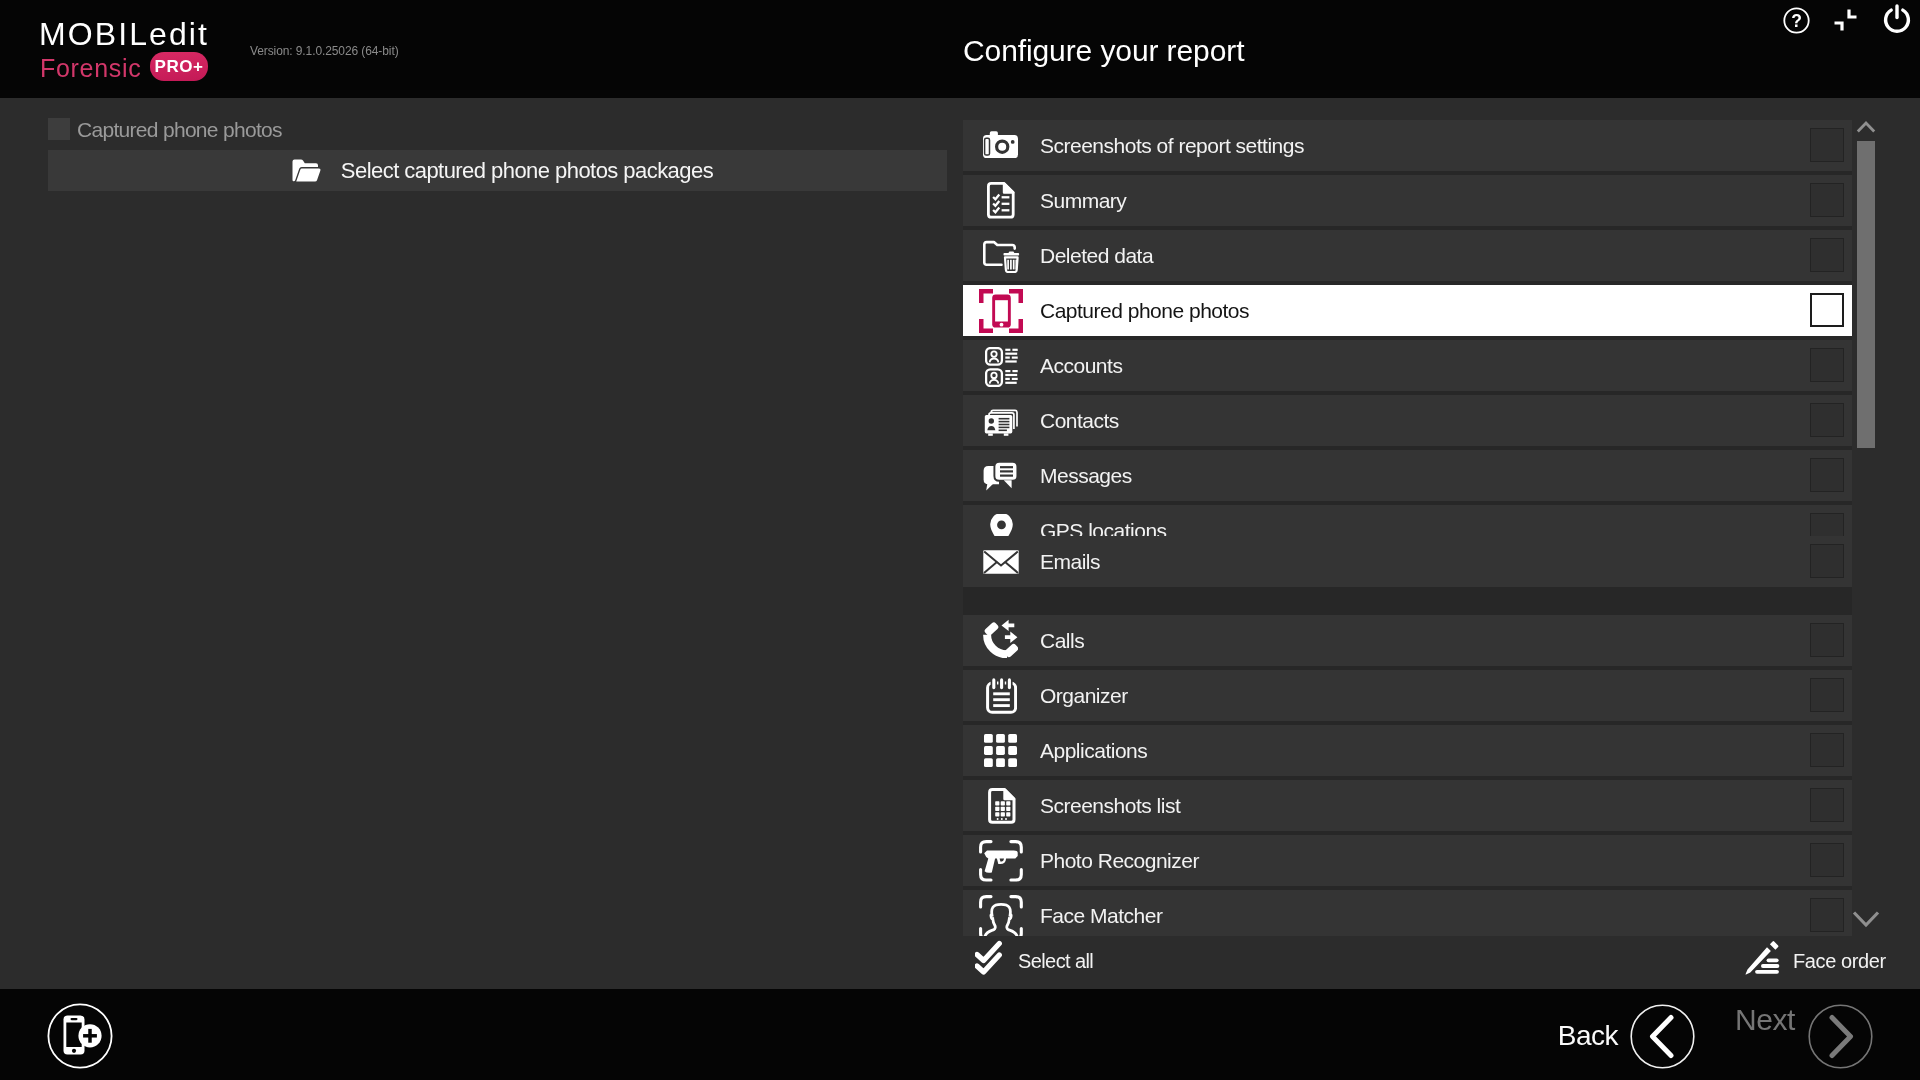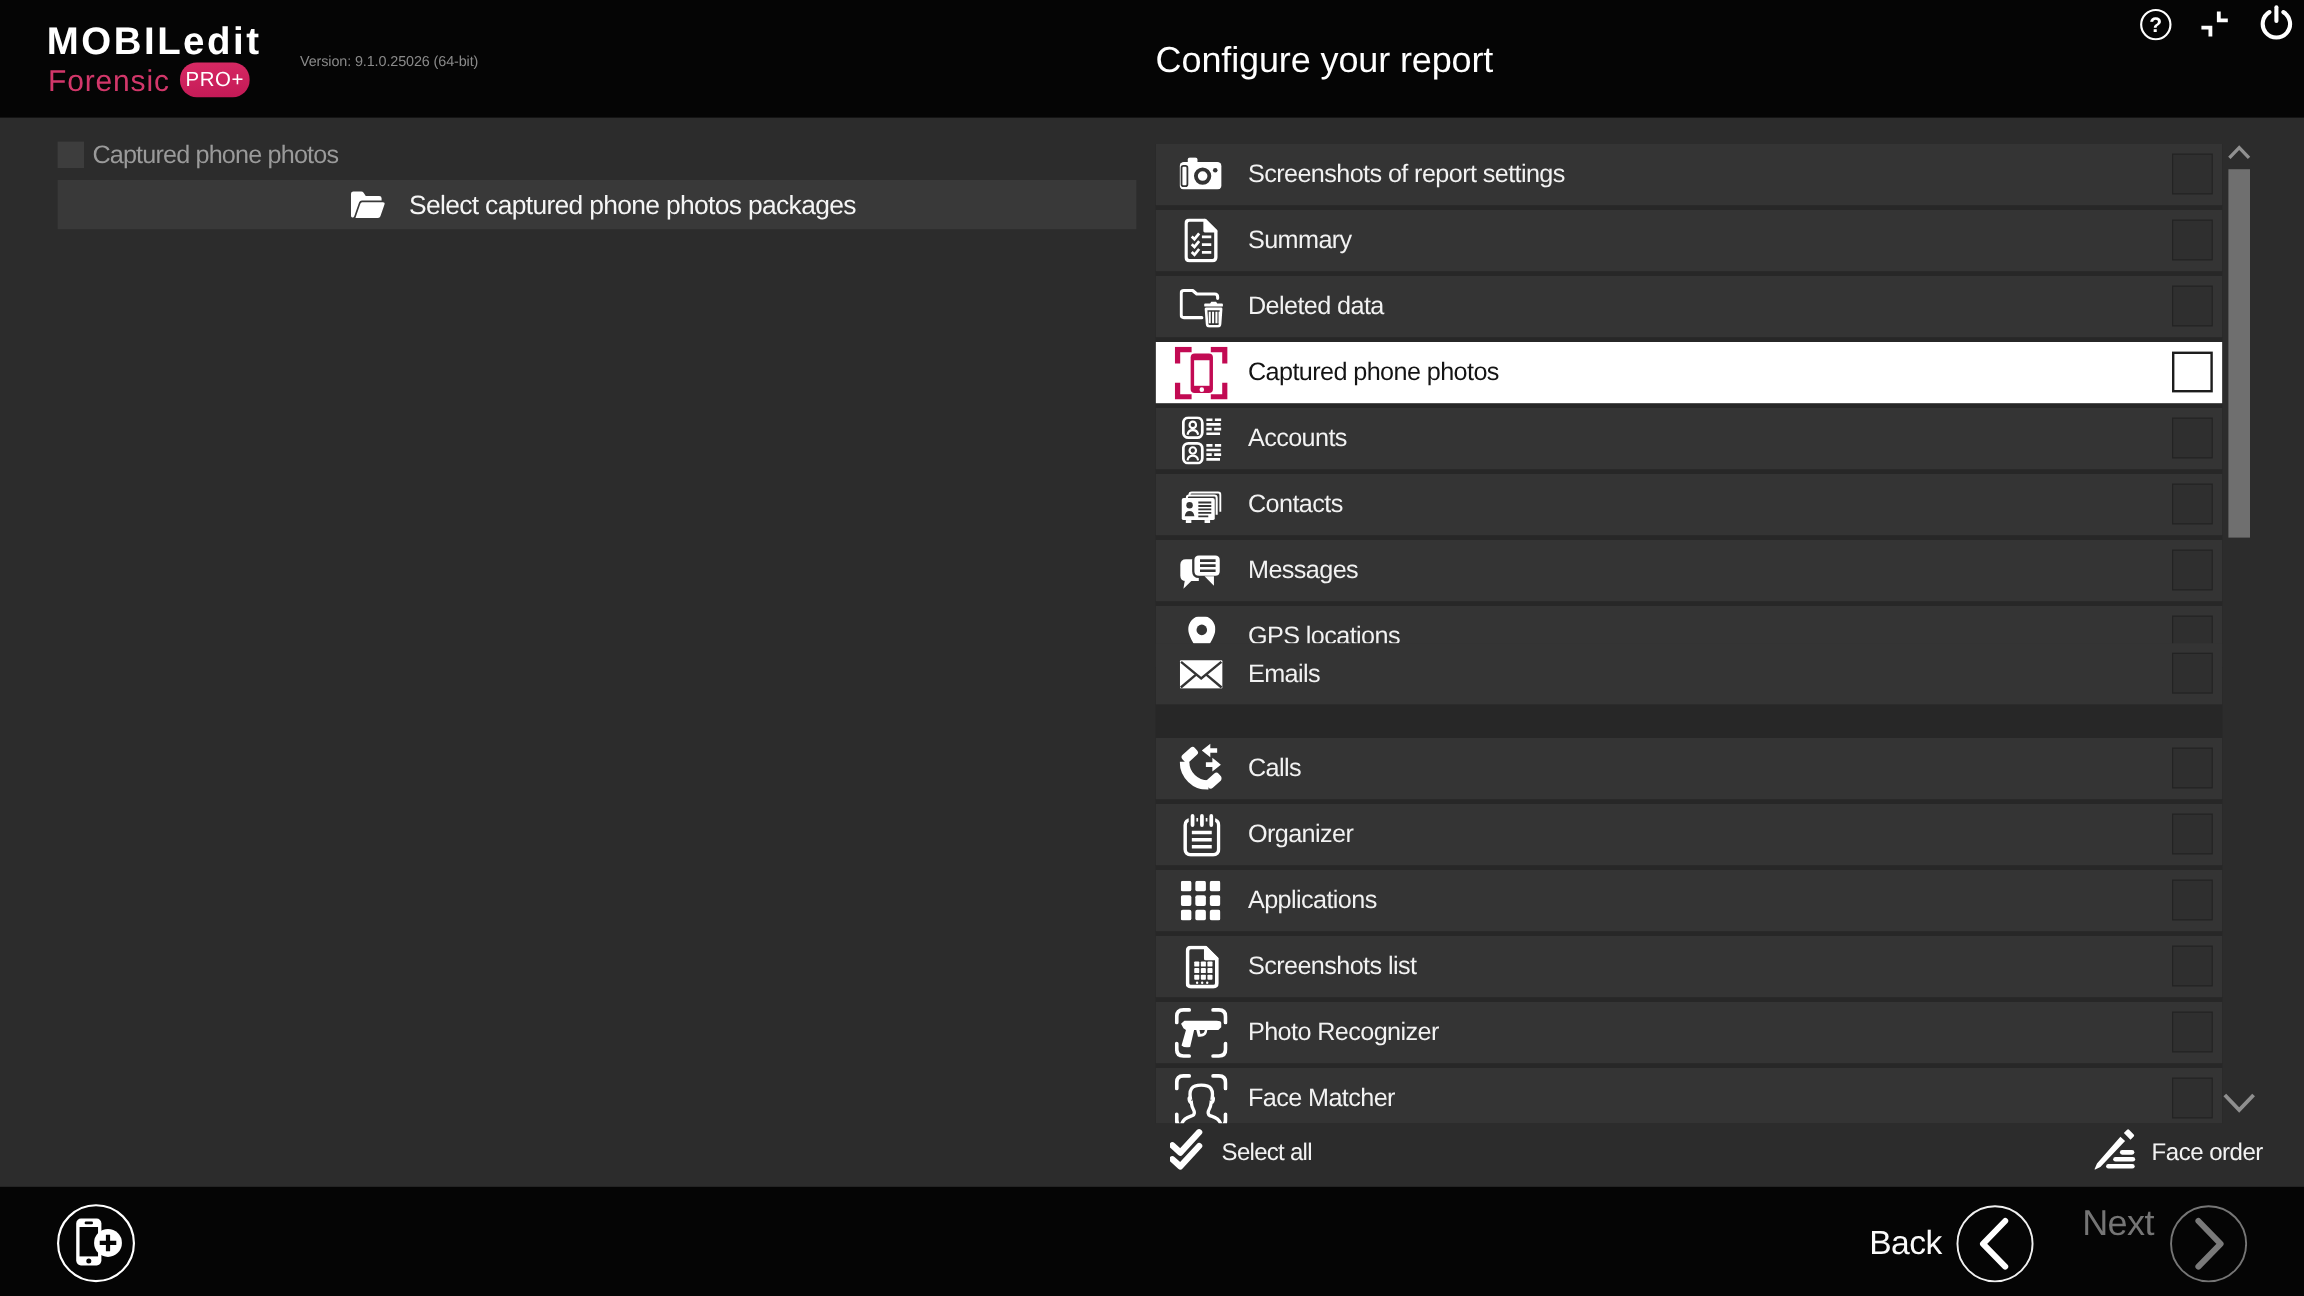--- a/index.html
+++ b/index.html
@@ -1,21 +1,21 @@
 <!DOCTYPE html>
 <html><head><meta charset="utf-8"><style>
 *{margin:0;padding:0;box-sizing:border-box}
 html,body{width:1920px;height:1080px;overflow:hidden;background:#2c2c2c;font-family:"Liberation Sans",sans-serif;position:relative}
 .abs{position:absolute}
 span{white-space:nowrap}
 #topbar{position:absolute;left:0;top:0;width:1920px;height:98px;background:#050505}
 #botbar{position:absolute;left:0;top:989px;width:1920px;height:91px;background:#050505}
-#logo1{position:absolute;left:39px;top:16px;font-size:32px;color:#fff;letter-spacing:2.1px;font-weight:700}
+#logo1{position:absolute;left:39px;top:16px;font-size:32px;color:#fff;letter-spacing:2.1px;font-weight:400}
 #logo2{position:absolute;left:40px;top:54px;font-size:25px;color:#d2376a;letter-spacing:0.7px}
-#badge{position:absolute;left:150px;top:52px;width:58px;height:29px;border-radius:14px;background:linear-gradient(175deg,#d82a64 0%,#c31956 100%);color:#fff;font-size:17px;font-weight:normal;text-align:center;line-height:29px;letter-spacing:0.5px}
+#badge{position:absolute;left:150px;top:52px;width:58px;height:29px;border-radius:14px;background:linear-gradient(175deg,#d82a64 0%,#c31956 100%);color:#fff;font-size:17px;font-weight:bold;text-align:center;line-height:29px;letter-spacing:0.5px}
 #version{position:absolute;left:250px;top:44px;font-size:12px;letter-spacing:-0.1px;color:#8a8a8a}
 #title{position:absolute;left:963px;top:34px;font-size:30px;letter-spacing:-0.1px;color:#fff}
 #leftcb{position:absolute;left:48px;top:118px;width:22px;height:22px;background:#3d3d3d}
 #leftlabel{position:absolute;left:77px;top:119px;font-size:21px;letter-spacing:-0.7px;color:#9a9a9a;line-height:21px}
 #btn{position:absolute;left:48px;top:150px;width:899px;height:41px;background:#393939;display:flex;align-items:center;justify-content:center;padding-left:10px}
 #btn span{font-size:22px;letter-spacing:-0.55px;color:#f5f5f5;margin-left:20px}
 #list{position:absolute;left:963px;top:120px;width:889px;height:816px;overflow:hidden;background:#272727}
 .row{position:absolute;left:0;width:889px;height:51px;background:#343434}
 .row .t{position:absolute;left:77px;top:0;line-height:51px;font-size:21px;letter-spacing:-0.5px;color:#f2f2f2;white-space:nowrap}
 .row .cb{position:absolute;left:847px;top:8px;width:34px;height:34px;background:#2f2f2f;border:1px solid #232323}

